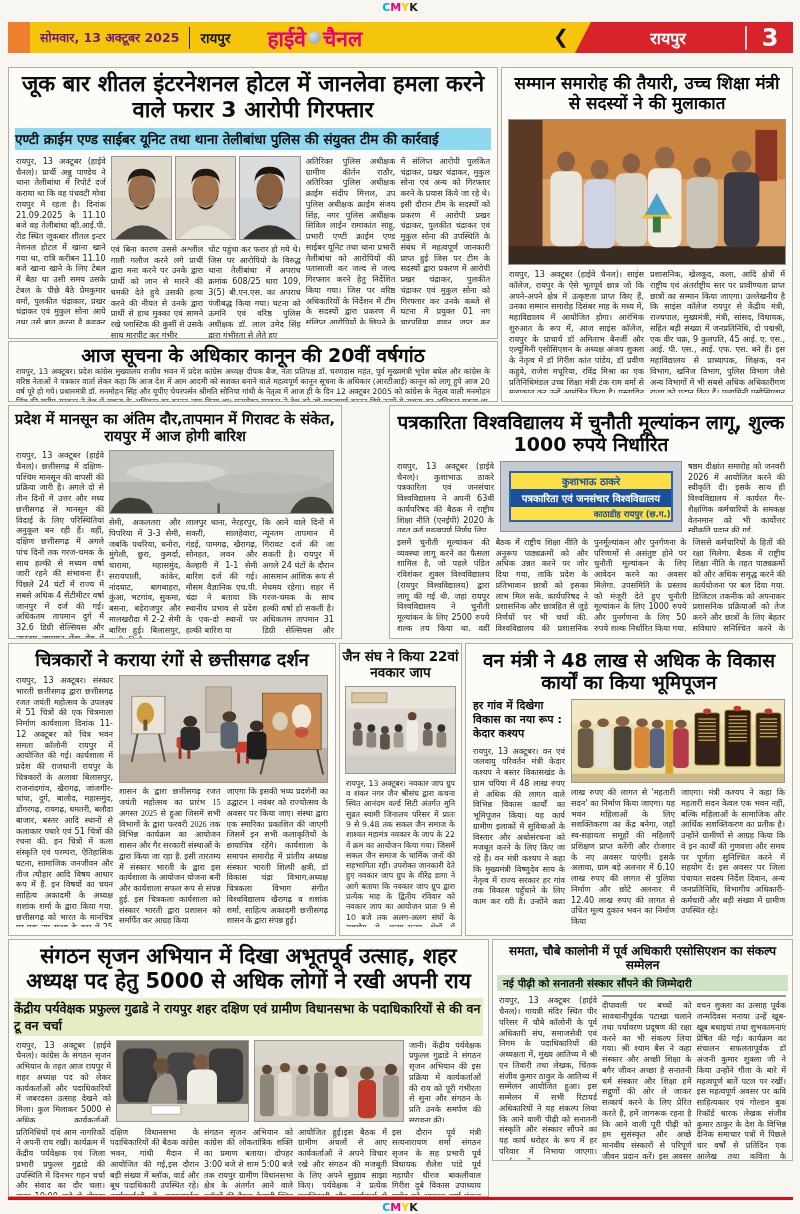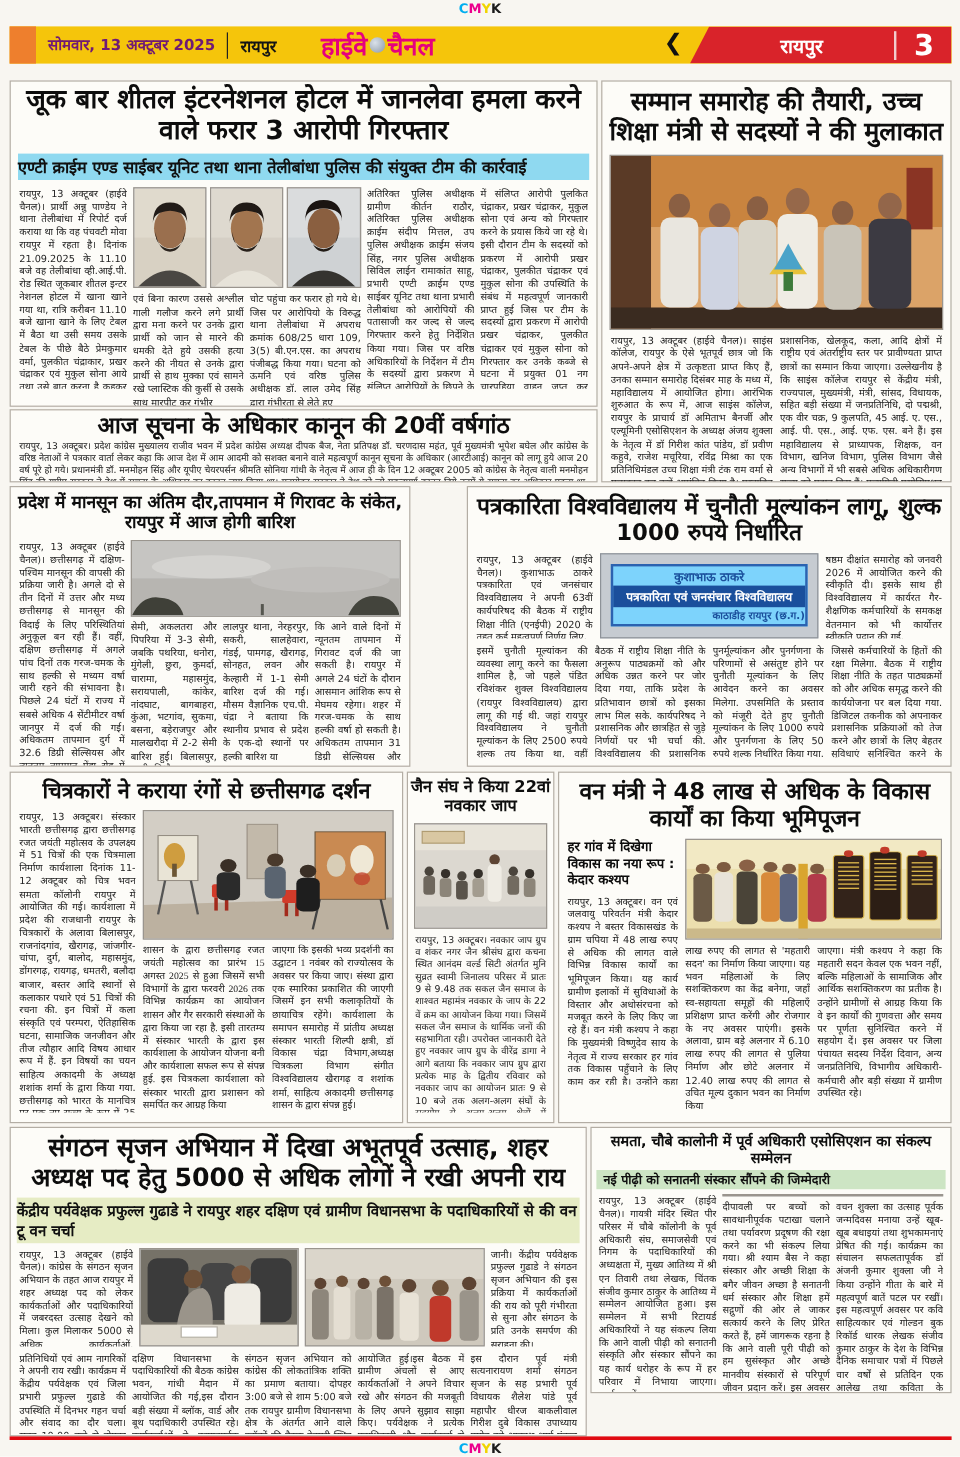--- a/index.html
+++ b/index.html
@@ -40,21 +40,21 @@
   .hl-crime { font-size:22px; padding:3px 6px 2px; }
   .crime-sub { margin:3px 6px 2px; background:#8FD9F0; font-size:13.5px; padding:2px 0; }
   .crime-body { display:flex; gap:5px; padding:4px 7px; height:176px; }
   .crime-mid { flex:2.12; display:flex; flex-direction:column; }
   .mug-row { display:flex; gap:3px; height:84px; margin-bottom:4px; }
   .mug { flex:1; }
   .mid-cols { display:flex; gap:5px; flex:1; }
 
   
   #samman { left:501px; top:67px; width:292px; height:335px; }
-  .hl-samman { font-size:21px; padding:5px 6px 2px; }
+  .hl-samman { font-size:17px; padding:5px 6px 2px; }
   .samman-photo { margin:4px 6px 2px; height:146px; }
   .samman-cols { display:flex; gap:6px; padding:2px 7px; height:128px; }
 
   
   #rti { left:8px; top:341px; width:490px; height:61px; }
   .hl-rti { font-size:19px; padding:2px 0 1px; }
   .rti-body { font-size:7.7px; padding:0 7px 2px; text-align:justify; line-height:1.3; height:34px; overflow:hidden; color:#222; }
 
   
   #weather { left:8px; top:405px; width:334px; height:234px; }
@@ -65,21 +65,21 @@
   .wphoto { height:118px; margin-bottom:3px; }
   .wcols { display:flex; gap:5px; flex:1; }
 
   
   #university { left:389px; top:405px; width:404px; height:234px; }
   .hl-univ { font-size:19px; padding:5px 4px 2px; }
   .univ-mid { display:flex; gap:6px; padding:3px 7px 2px; height:76px; }
   .univ-intro { width:97px; flex:none; }
   .univ-right { width:97px; flex:none; }
   .sign { flex:1; background:#c6cbd1; border:1px solid #8d9298; display:flex; align-items:center; justify-content:center; padding:4px; }
-  .sign-inner { width:95%; border:2px solid #2b62b0; background:#7dd3fc; }
+  .sign-inner { width:95%; border:2px solid #2b62b0; background:#fde047; }
   .sign-top { color:#1a4f9c; font-weight:bold; font-size:10px; text-align:center; padding:1px 0; }
   .sign-mid { background:#1a4f9c; color:#fff; font-weight:bold; font-size:10px; text-align:center; padding:2px 1px; }
   .sign-bot { color:#1a4f9c; font-weight:bold; font-size:8.5px; text-align:right; padding:1px 0; }
   .univ-cols { display:flex; gap:6px; padding:3px 7px; height:100px; }
 
   
   #painters { left:8px; top:643px; width:328px; height:293px; }
   .hl-paint { font-size:18px; padding:5px 2px 2px; }
   .paint-body { display:flex; gap:6px; padding:3px 7px; height:258px; }
   .pcol1 { width:97px; flex:none; }

